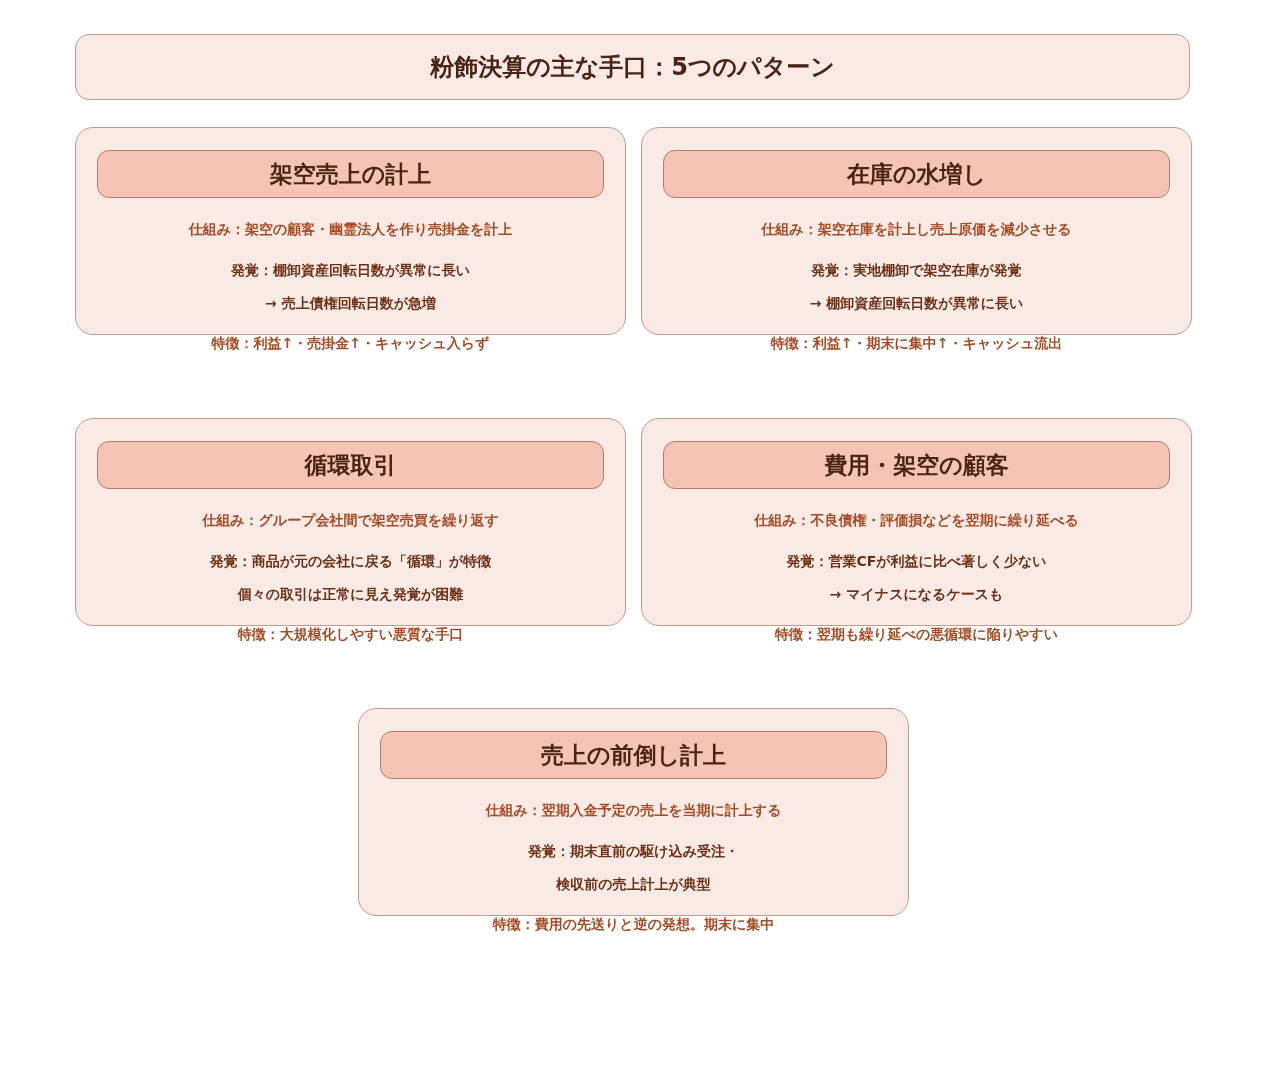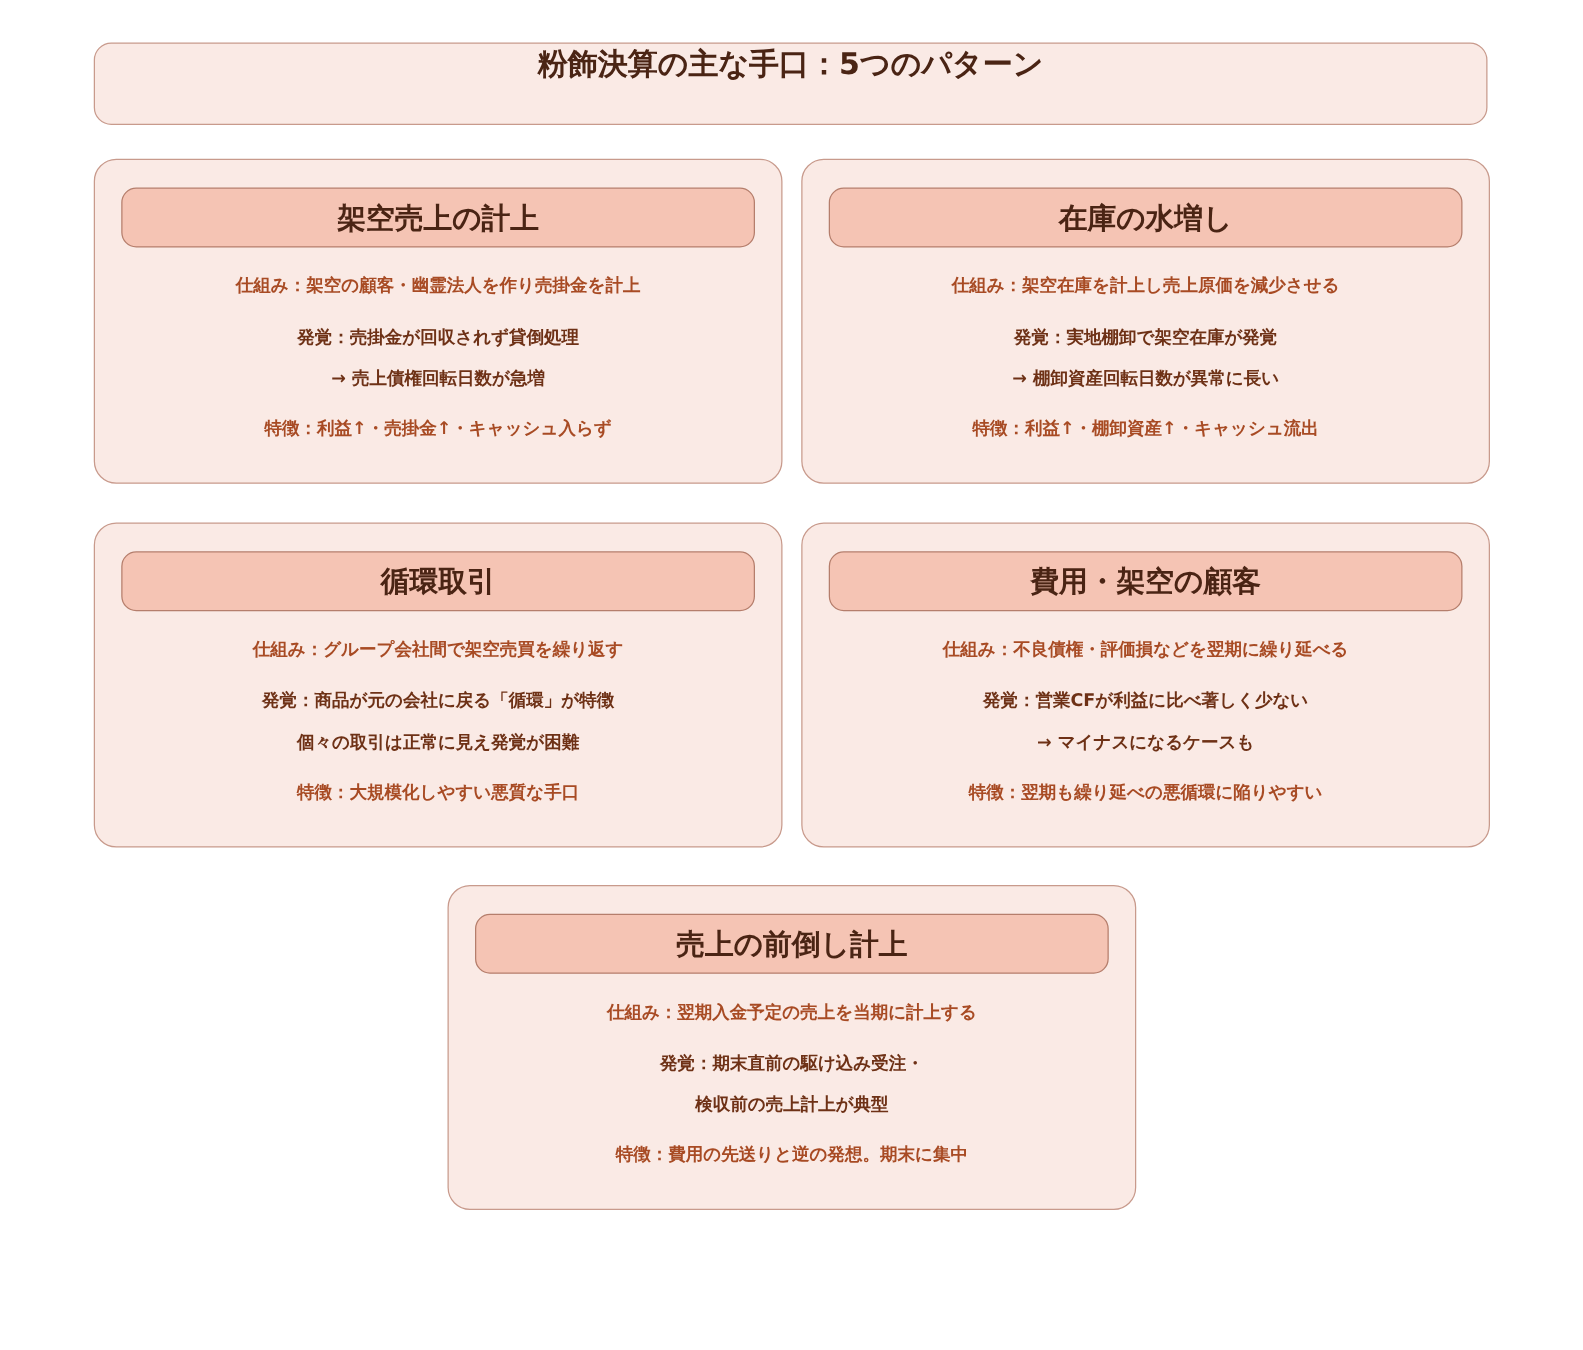--- a/index.html
+++ b/index.html
@@ -10,26 +10,26 @@
     position: relative;
     overflow: hidden;
   }
   .title-box {
     position: absolute;
     left: 75px; top: 34px; width: 1115px; height: 66px;
     box-sizing: border-box;
     background: #faeae5;
     border: 1.5px solid #c89a8c;
     border-radius: 14px;
-    display: flex; align-items: flex-start; justify-content: center;
+    display: flex; align-items: center; justify-content: center;
     font-size: 24px; font-weight: bold; color: #4a2414;
   }
   .card {
     position: absolute;
-    width: 551px; height: 260px;
+    width: 551px; height: 208px;
     box-sizing: border-box;
     background: #faeae5;
     border: 1.5px solid #c89a8c;
     border-radius: 18px;
   }
   .card .head {
     position: absolute;
     left: 21px; top: 22px; right: 21px; height: 48px;
     box-sizing: border-box;
     background: #f5c4b4;
@@ -62,38 +62,38 @@
   <span>粉飾決算の主な手口：5つのパターン</span>
 </div>
 
 <div class="card" style="left:75px; top:127px;">
   <div class="head">
     <span>架空売上の計上</span>
   </div>
   <div class="body">
     <div class="line mech">仕組み：架空の顧客・幽霊法人を作り売掛金を計上</div>
     <div class="detect-block">
-      <div class="line detect">発覚：売掛金が回収されず貸倒処理</div>
+      <div class="line detect">発覚：棚卸資産回転日数が異常に長い</div>
       <div class="line detect">→ 売上債権回転日数が急増</div>
     </div>
     <div class="line feat feat-row">特徴：利益↑・売掛金↑・キャッシュ入らず</div>
   </div>
 </div>
 
 <div class="card" style="left:641px; top:127px;">
   <div class="head">
     <span>在庫の水増し</span>
   </div>
   <div class="body">
     <div class="line mech">仕組み：架空在庫を計上し売上原価を減少させる</div>
     <div class="detect-block">
       <div class="line detect">発覚：実地棚卸で架空在庫が発覚</div>
       <div class="line detect">→ 棚卸資産回転日数が異常に長い</div>
     </div>
-    <div class="line feat feat-row">特徴：利益↑・棚卸資産↑・キャッシュ流出</div>
+    <div class="line feat feat-row">特徴：利益↑・期末に集中↑・キャッシュ流出</div>
   </div>
 </div>
 
 <div class="card" style="left:75px; top:418px;">
   <div class="head">
     <span>循環取引</span>
   </div>
   <div class="body">
     <div class="line mech">仕組み：グループ会社間で架空売買を繰り返す</div>
     <div class="detect-block">

